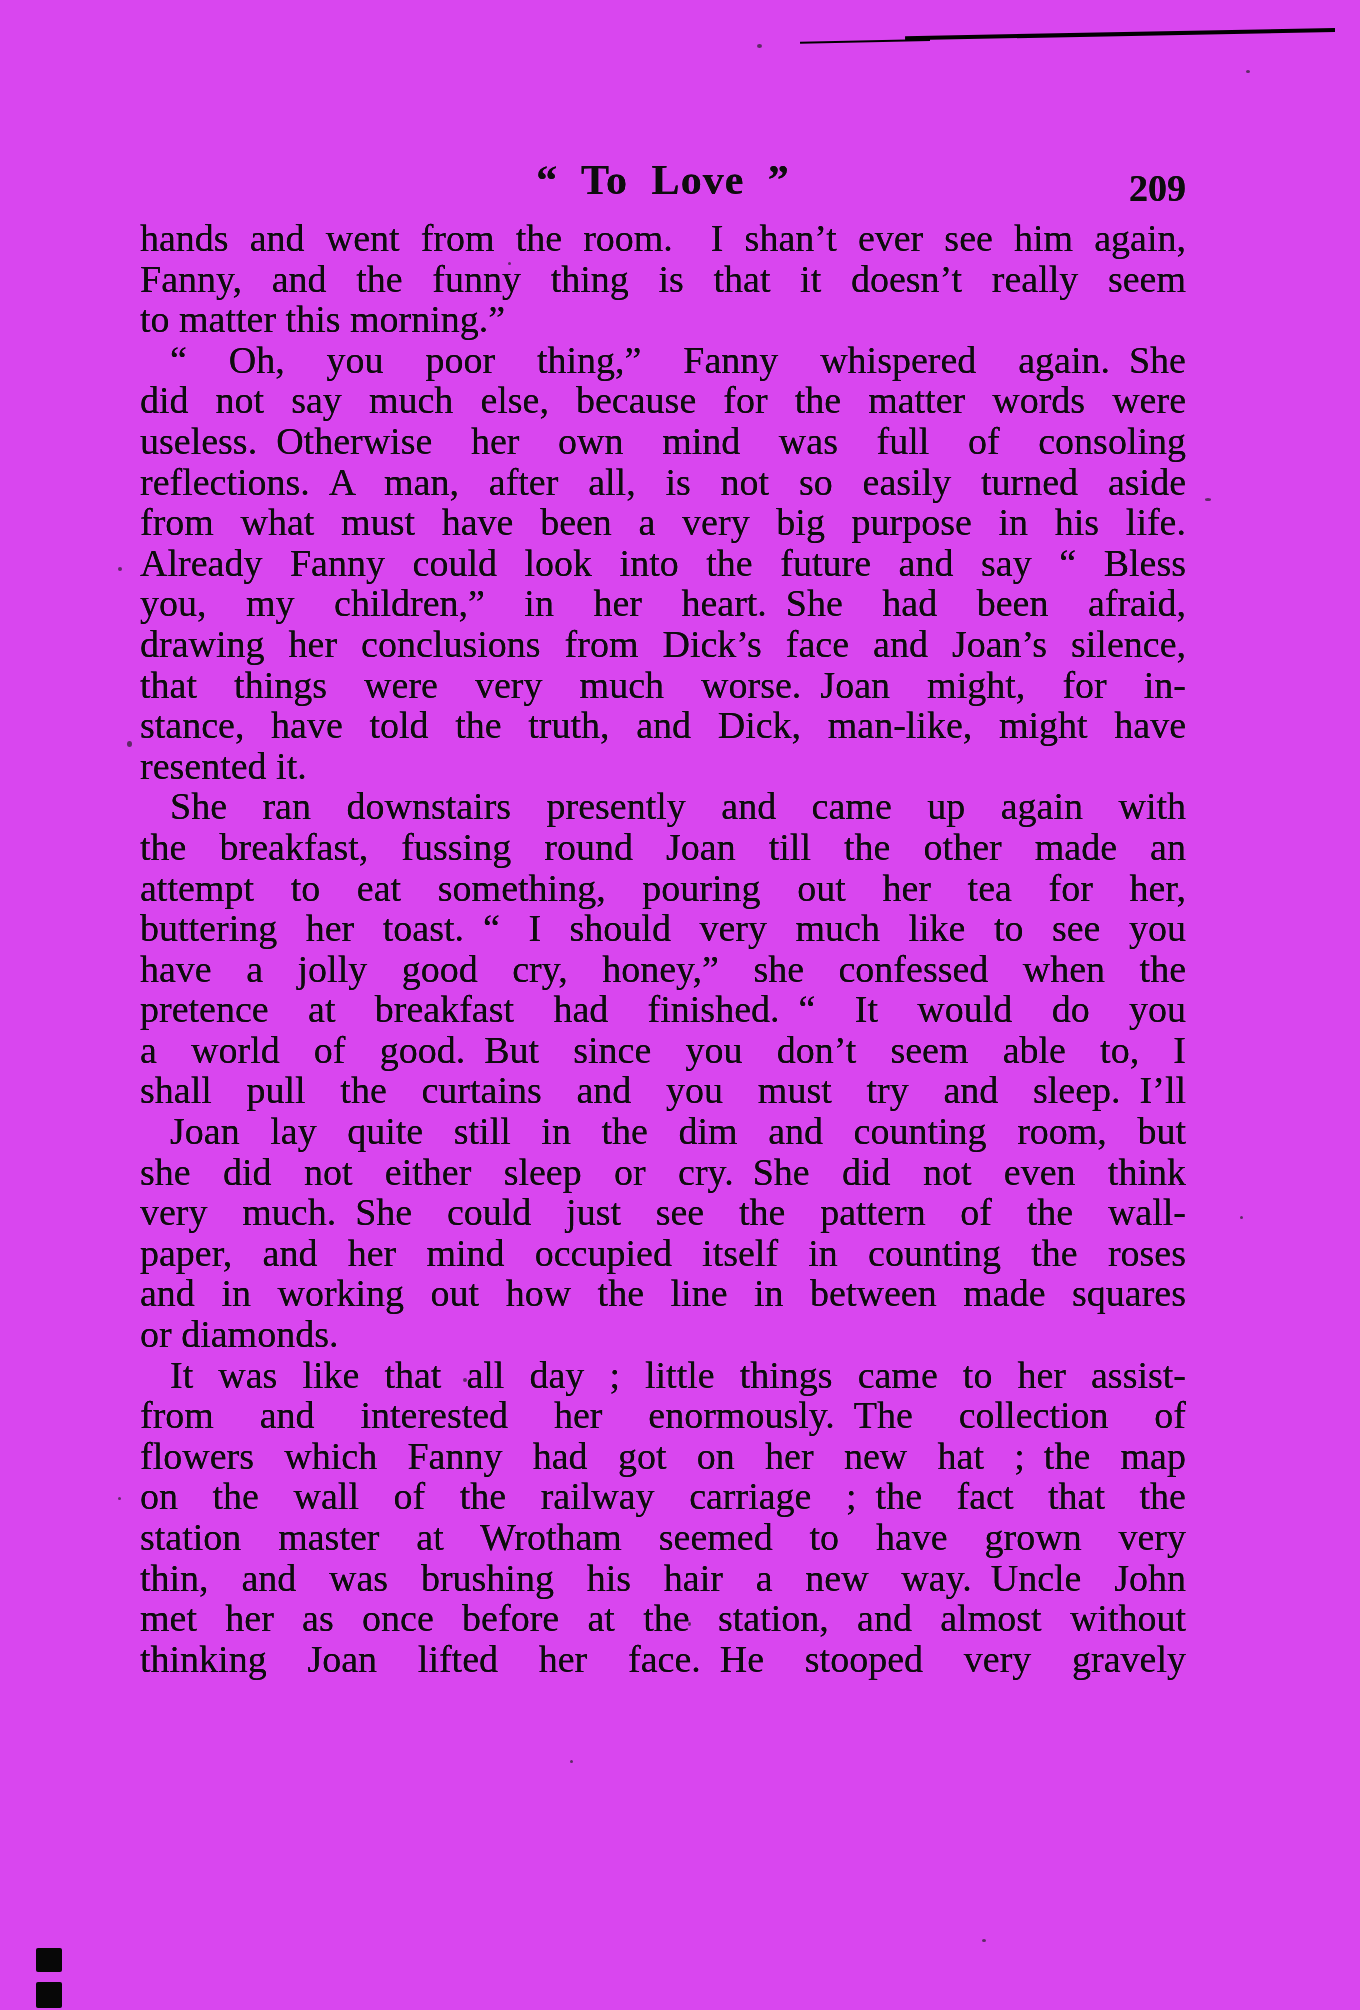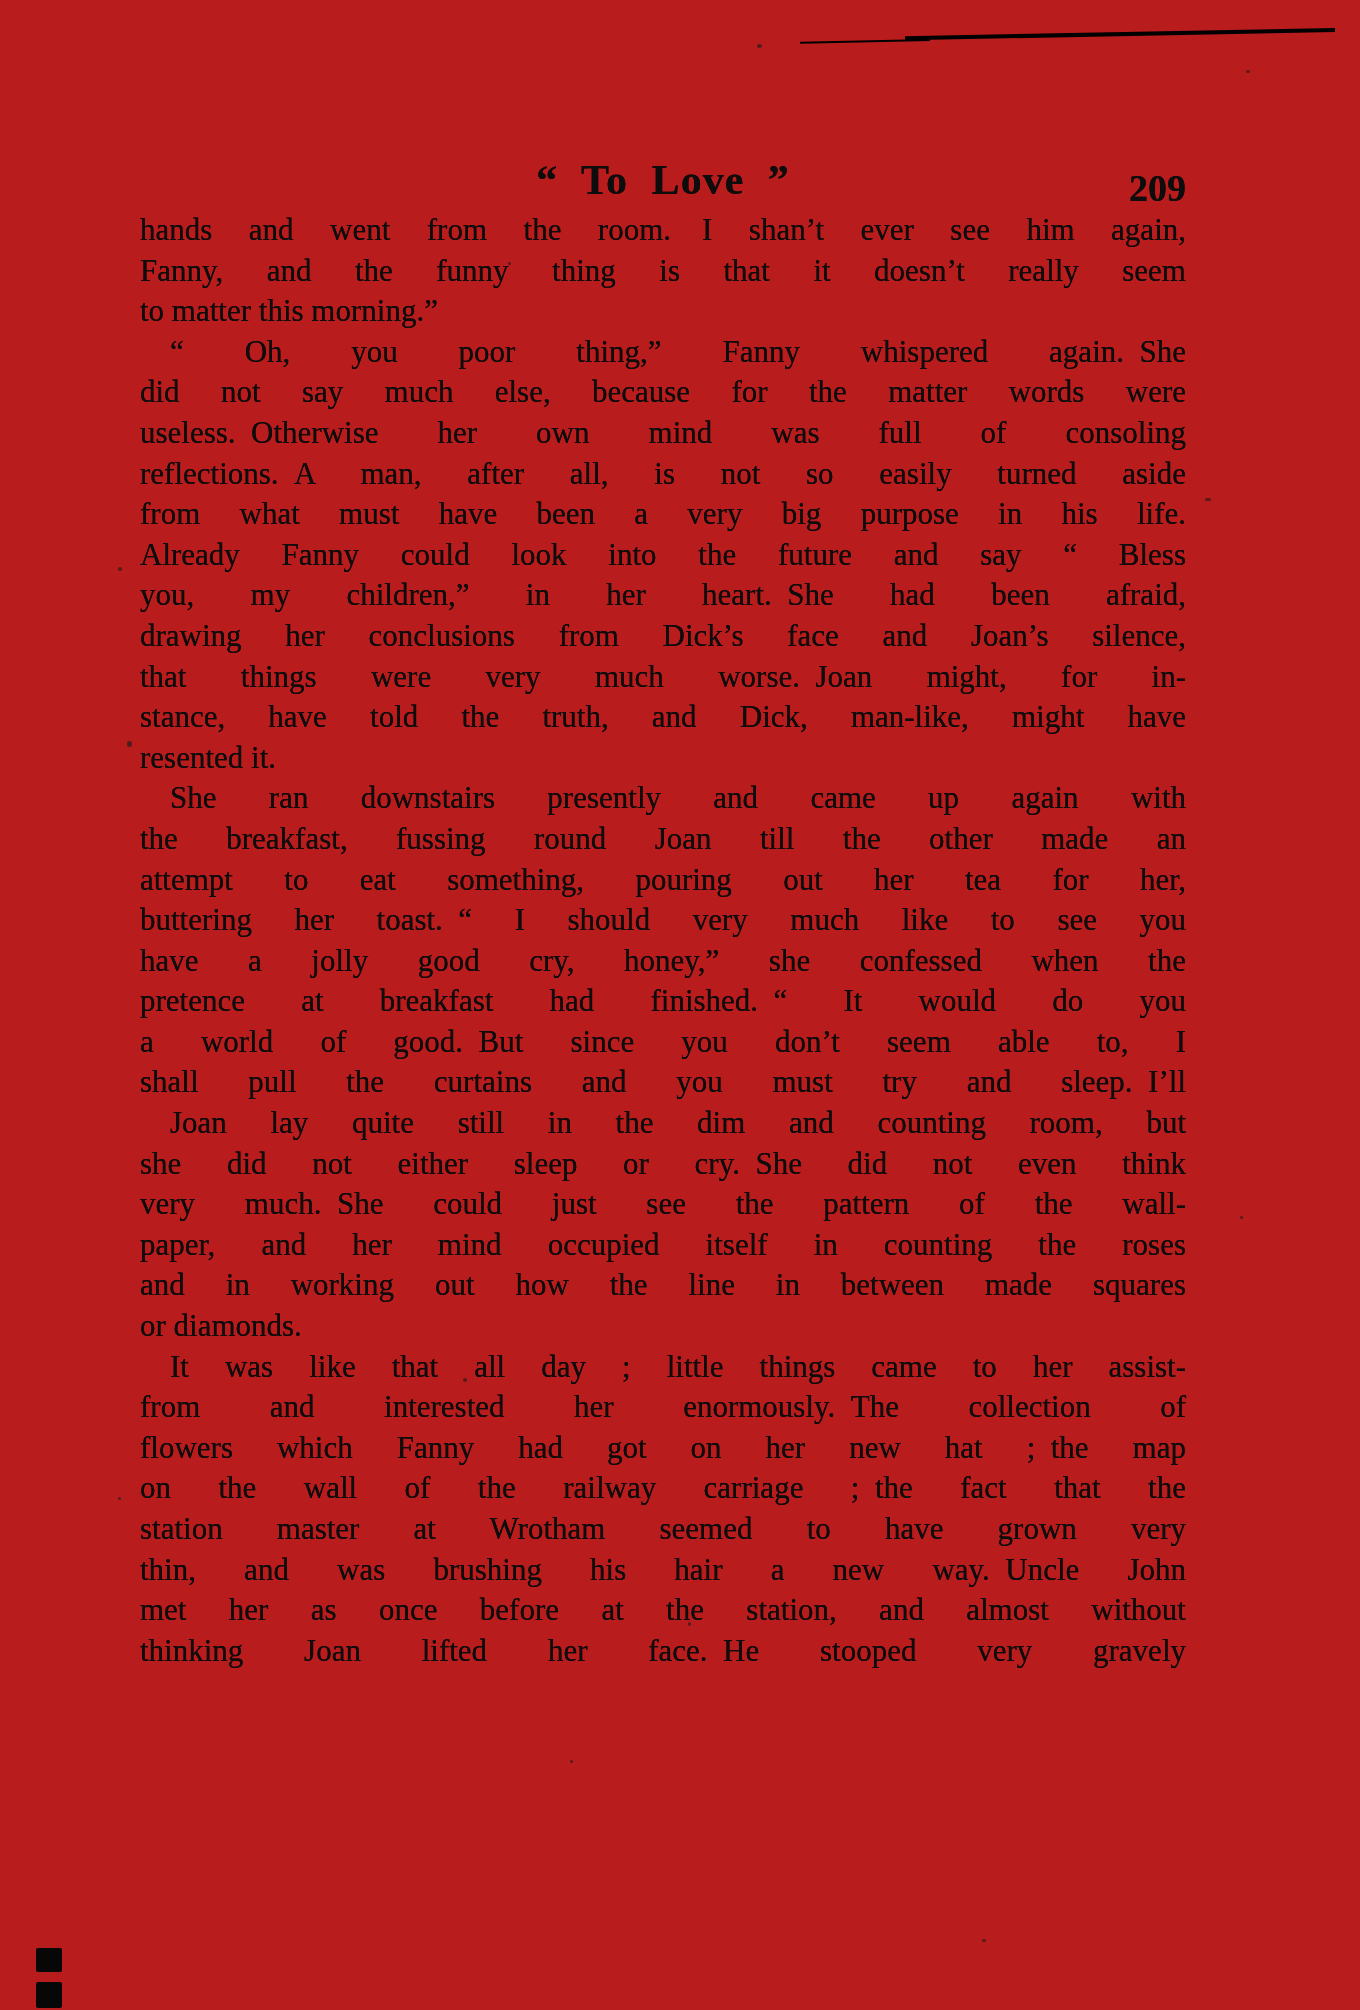--- a/index.html
+++ b/index.html
@@ -3,40 +3,40 @@
 <meta charset="utf-8">
 <style>
   html,body{margin:0;padding:0;}
   body{
     width:1360px;height:2010px;position:relative;
     background:#ffffff;
     font-family:"Liberation Serif", serif;
     color:#0d0d0d;
     overflow:hidden;
   }
-  .page{position:absolute;inset:0;background:#b91c1c;}
+  .page{position:absolute;inset:0;background:#d946ef;}
 
   
   .header-title{
     position:absolute;left:140px;top:156px;width:1046px;
     text-align:center;font-size:42px;font-weight:700;
     letter-spacing:1px;word-spacing:12px;
     text-shadow:0 0 .6px rgba(0,0,0,.85);
   }
   .page-number{
     position:absolute;left:1040px;top:158px;width:146px;
     text-align:right;font-size:38px;font-weight:700;
     text-shadow:0 0 .6px rgba(0,0,0,.85);
     margin-top:8px;
   }
 
   
   .text-block{
-    position:absolute;left:140px;top:210px;width:1046px;
-    font-size:31px;line-height:40.6px;
+    position:absolute;left:140px;top:218px;width:1046px;
+    font-size:38px;line-height:40.6px;
     text-shadow:0 0 .5px rgba(0,0,0,.9);
   }
   .para{margin:0;padding:0;}
   .line{
     height:40.6px;line-height:40.6px;
     text-align:justify;text-align-last:justify;
     white-space:normal;
   }
   .line.nojust{text-align-last:left;}
   .line.indent{padding-left:30px;}

